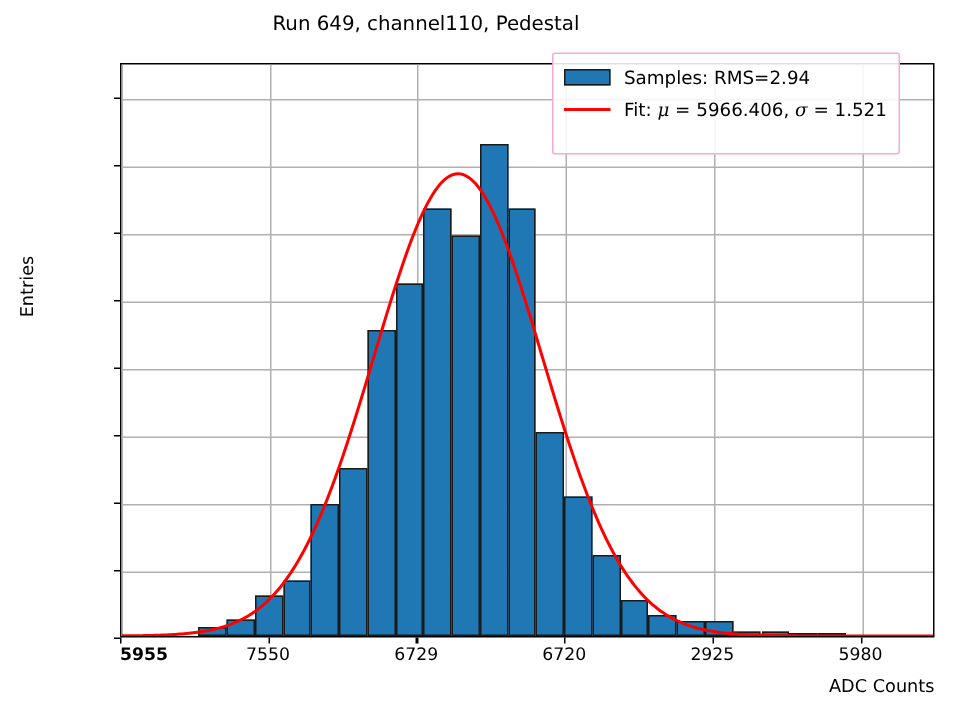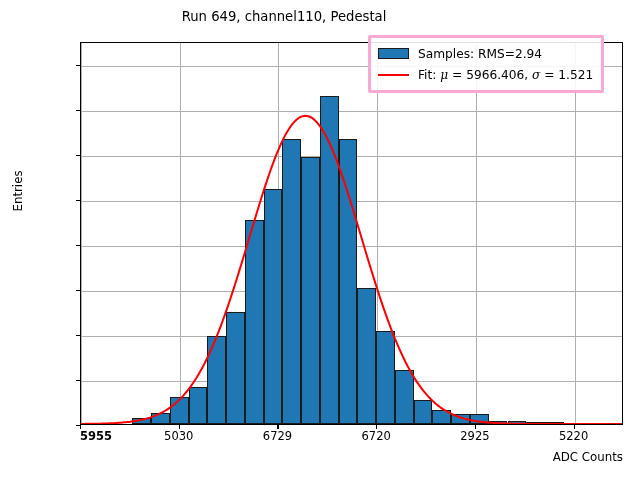--- a/index.html
+++ b/index.html
@@ -106,24 +106,24 @@
     text-align: center;
     font-size: 11.8px;
     color: #000000;
     transform: rotate(-90deg);
     transform-origin: center center;
   }
   #legend {
     position: absolute;
     left: 368px;
     top: 35px;
-    border: 3px solid #f9a8d4;
+    border: 1px solid #f9a8d4;
     background: rgba(255,255,255,0.88);
     border-radius: 2px;
-    padding: 5px 8px 5px 7px;
+    padding: 5px 8px 19px 7px;
     box-sizing: border-box;
   }
   .legend-row {
     display: flex;
     align-items: center;
     height: 21px;
   }
   .legend-swatch-patch {
     width: 31px;
     height: 11px;
@@ -207,29 +207,29 @@
       <div class="ytick-mark" style="top: 334.882px;"></div>
       <div class="ytick-mark" style="top: 289.824px;"></div>
       <div class="ytick-mark" style="top: 244.765px;"></div>
       <div class="ytick-mark" style="top: 199.706px;"></div>
       <div class="ytick-mark" style="top: 154.647px;"></div>
       <div class="ytick-mark" style="top: 109.588px;"></div>
       <div class="ytick-mark" style="top: 64.5294px;"></div>
       <div class="xtick-mark" style="left: 80px;"></div>
       <div class="xtick-label" style="left: 96px; font-weight: bold;">5955</div>
       <div class="xtick-mark" style="left: 178.727px;"></div>
-      <div class="xtick-label" style="left: 178.727px;">5030</div>
+      <div class="xtick-label" style="left: 178.727px;">7550</div>
       <div class="xtick-mark" style="left: 277.455px;"></div>
       <div class="xtick-label" style="left: 277.455px;">6729</div>
       <div class="xtick-mark" style="left: 376.182px;"></div>
       <div class="xtick-label" style="left: 376.182px;">6720</div>
       <div class="xtick-mark" style="left: 474.909px;"></div>
       <div class="xtick-label" style="left: 474.909px;">2925</div>
       <div class="xtick-mark" style="left: 573.636px;"></div>
-      <div class="xtick-label" style="left: 573.636px;">5220</div>
+      <div class="xtick-label" style="left: 573.636px;">5980</div>
     </div>
 
   <div id="xlabel">ADC Counts</div>
   <div id="ylabel">Entries</div>
 
   <div id="legend">
     <div class="legend-row">
       <span class="legend-swatch-patch"></span>
       <span class="legend-text">Samples: RMS=2.94</span>
     </div>

